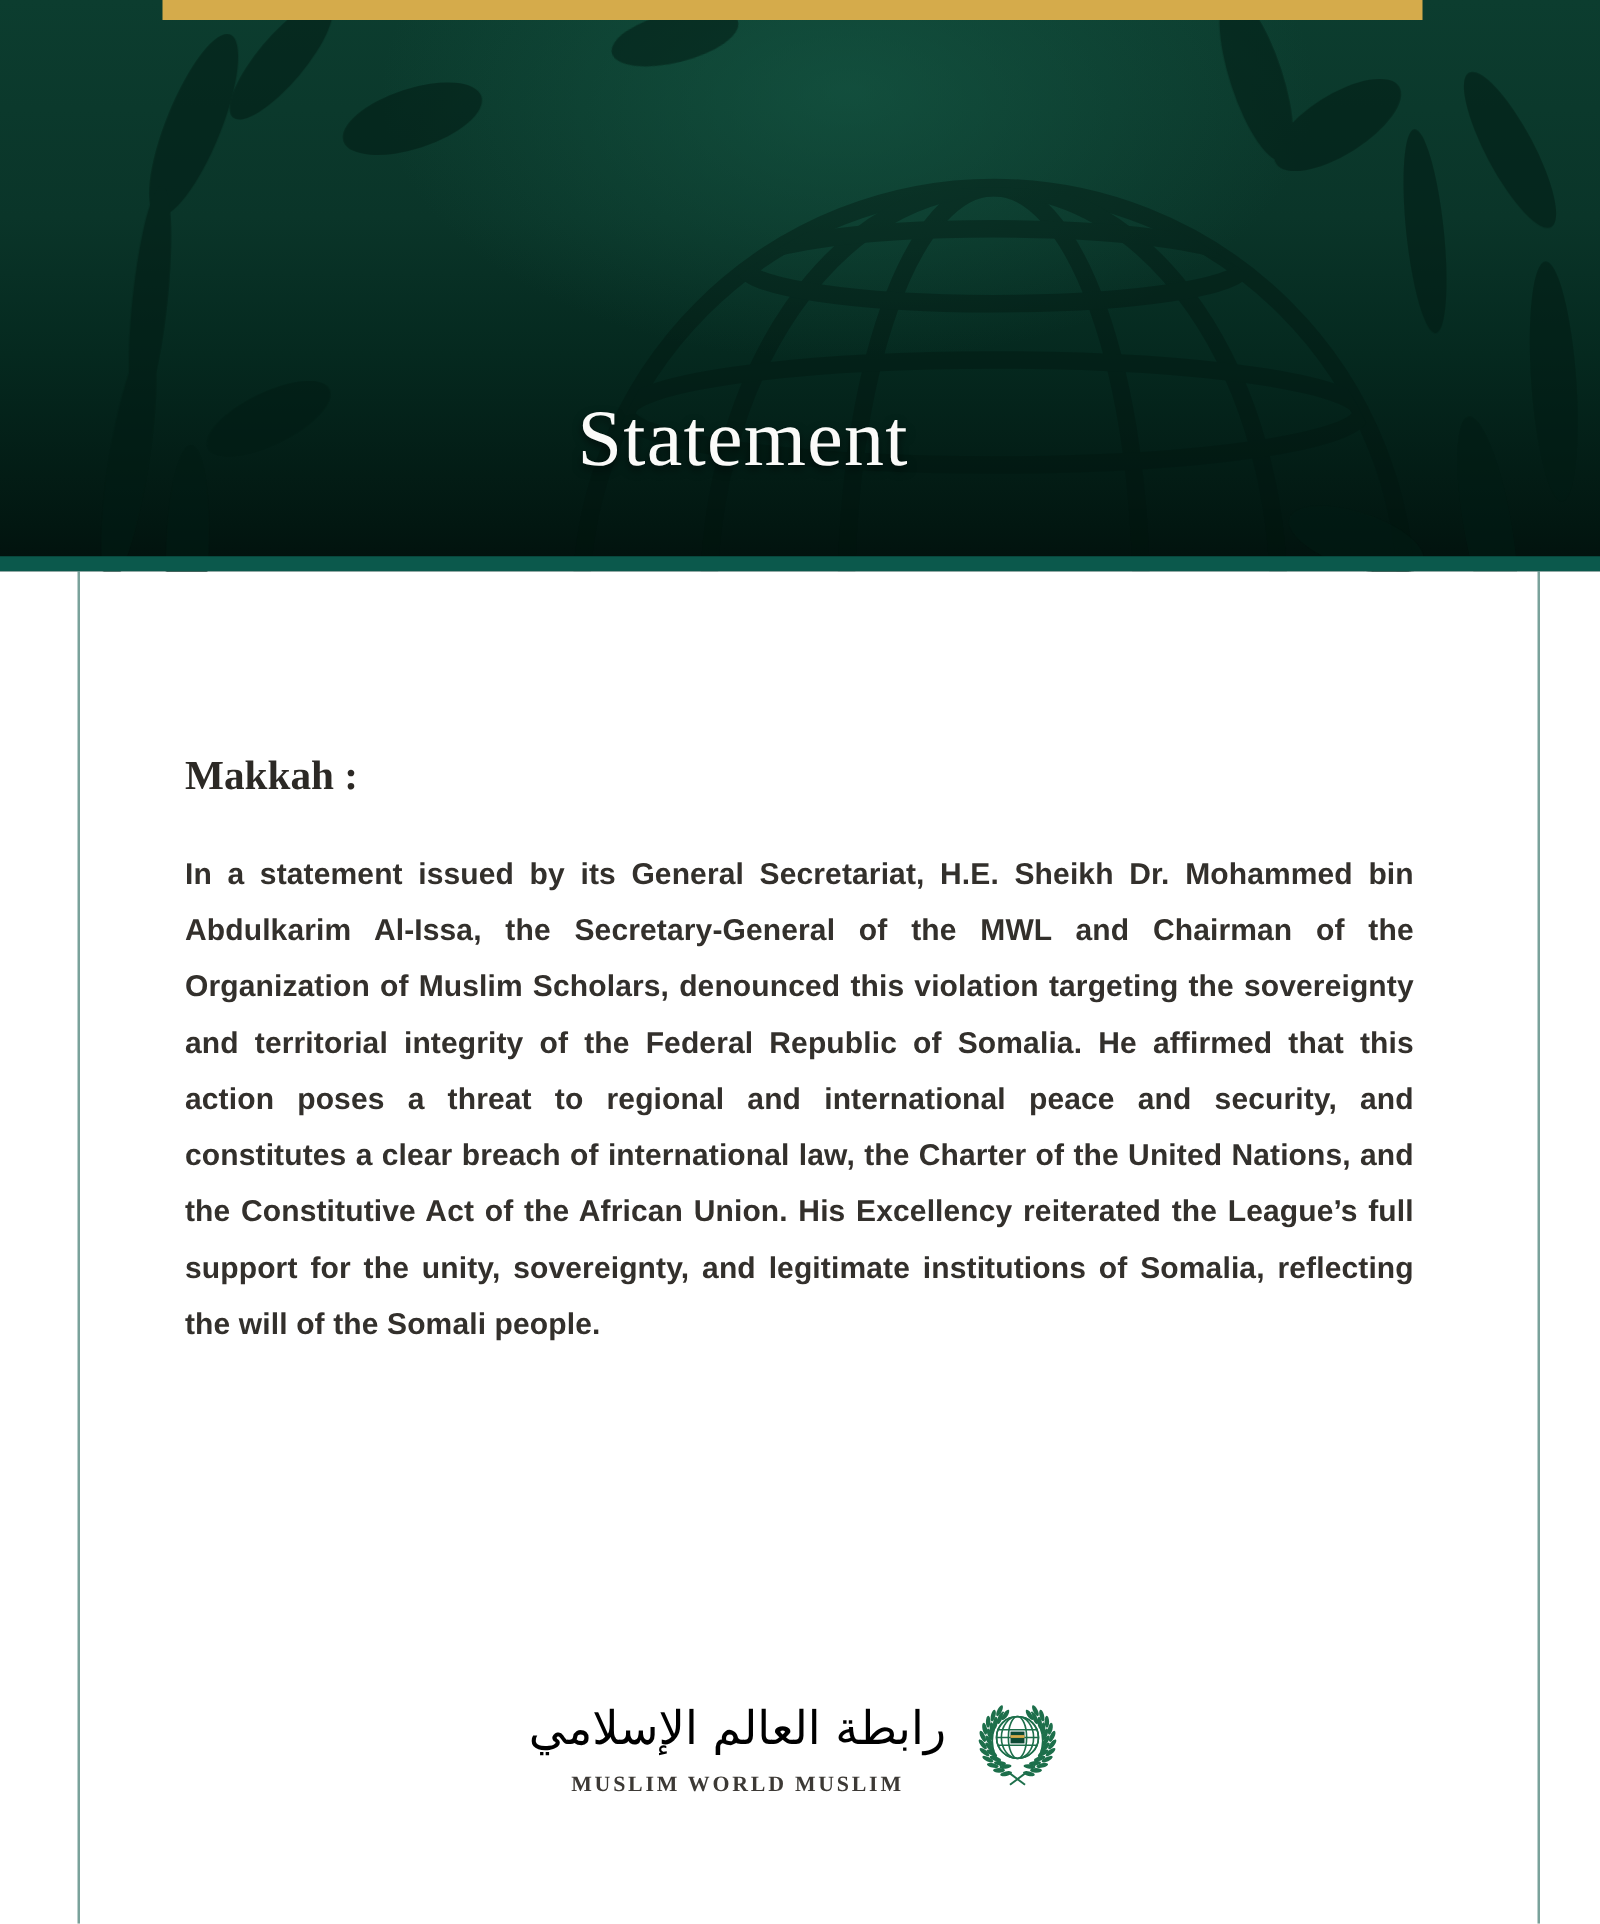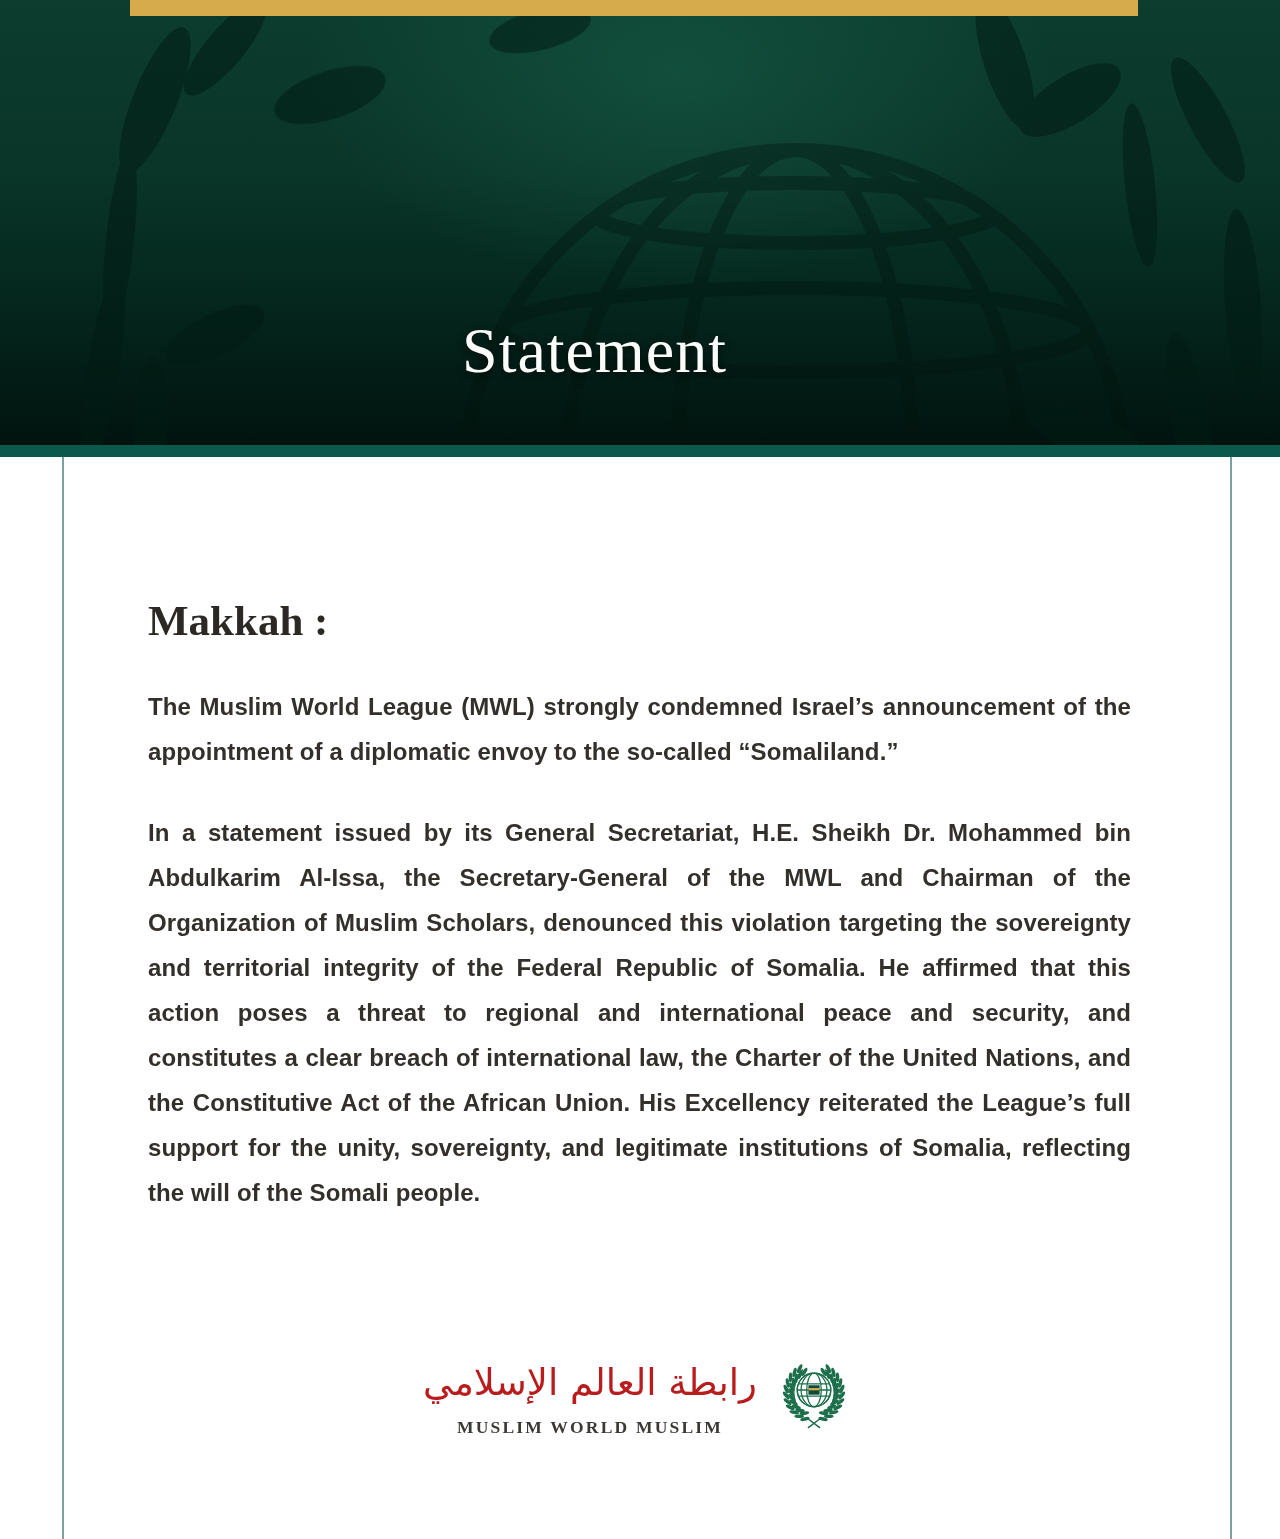--- a/index.html
+++ b/index.html
@@ -35,39 +35,39 @@
   
   .edge{position:absolute;top:457px;bottom:0;width:2px;background:#7aa29b;}
   .edge.left{left:62px;}
   .edge.right{left:1230px;}
 
   
   .content{position:absolute;left:148px;top:457px;width:983px;color:#33302c;}
   .location{
     margin:144px 0 0 0;
     font-family:"Liberation Serif", serif;
-    font-size:43px;font-weight:700;color:#2c2925;line-height:40px;
+    font-size:33px;font-weight:700;color:#2c2925;line-height:40px;
   }
   .para{
     margin:0;text-align:justify;
     font-size:24px;line-height:45px;font-weight:700;
     color:#33302c;letter-spacing:.1px;
   }
   .para.first{margin-top:43px;}
   .para.second{margin-top:36px;}
 
   
   .logo{
     position:absolute;left:0;top:1352px;width:1280px;
     display:flex;justify-content:center;align-items:flex-start;gap:14px;
   }
   .logo-text{display:flex;flex-direction:column;align-items:center;}
   .arabic{
     font-family:"DejaVu Sans", sans-serif;
-    font-size:37px;line-height:62px;height:62px;color:#b91c1c;
+    font-size:37px;line-height:62px;height:62px;color:#000000;
   }
   .wordmark{
     margin-top:3px;
     font-family:"Liberation Serif", serif;
     font-size:17.5px;font-weight:700;letter-spacing:2.2px;color:#3c3935;
     white-space:nowrap;
   }
   .emblem{width:86px;height:88px;}
 </style>
 </head>
@@ -116,21 +116,20 @@
     <div class="title">Statement</div>
 
     <div class="teal-strip"></div>
   </div>
 
   <div class="edge left"></div>
   <div class="edge right"></div>
 
   <div class="content">
     <h2 class="location">Makkah :</h2>
-    <p class="para first">The Muslim World League (MWL) strongly condemned Israel’s announcement of the appointment of a diplomatic envoy to the so-called “Somaliland.”</p>
     <p class="para second">In a statement issued by its General Secretariat, H.E. Sheikh Dr. Mohammed bin Abdulkarim Al-Issa, the Secretary-General of the MWL and Chairman of the Organization of Muslim Scholars, denounced this violation targeting the sovereignty and territorial integrity of the Federal Republic of Somalia. He affirmed that this action poses a threat to regional and international peace and security, and constitutes a clear breach of international law, the Charter of the United Nations, and the Constitutive Act of the African Union. His Excellency reiterated the League’s full support for the unity, sovereignty, and legitimate institutions of Somalia, reflecting the will of the Somali people.</p>
   </div>
 
   <div class="logo">
     <div class="logo-text">
       <div class="arabic">رابطة العالم الإسلامي</div>
       <div class="wordmark">MUSLIM WORLD MUSLIM</div>
     </div>
 
     <svg class="emblem" viewBox="0 0 100 102" aria-hidden="true">

